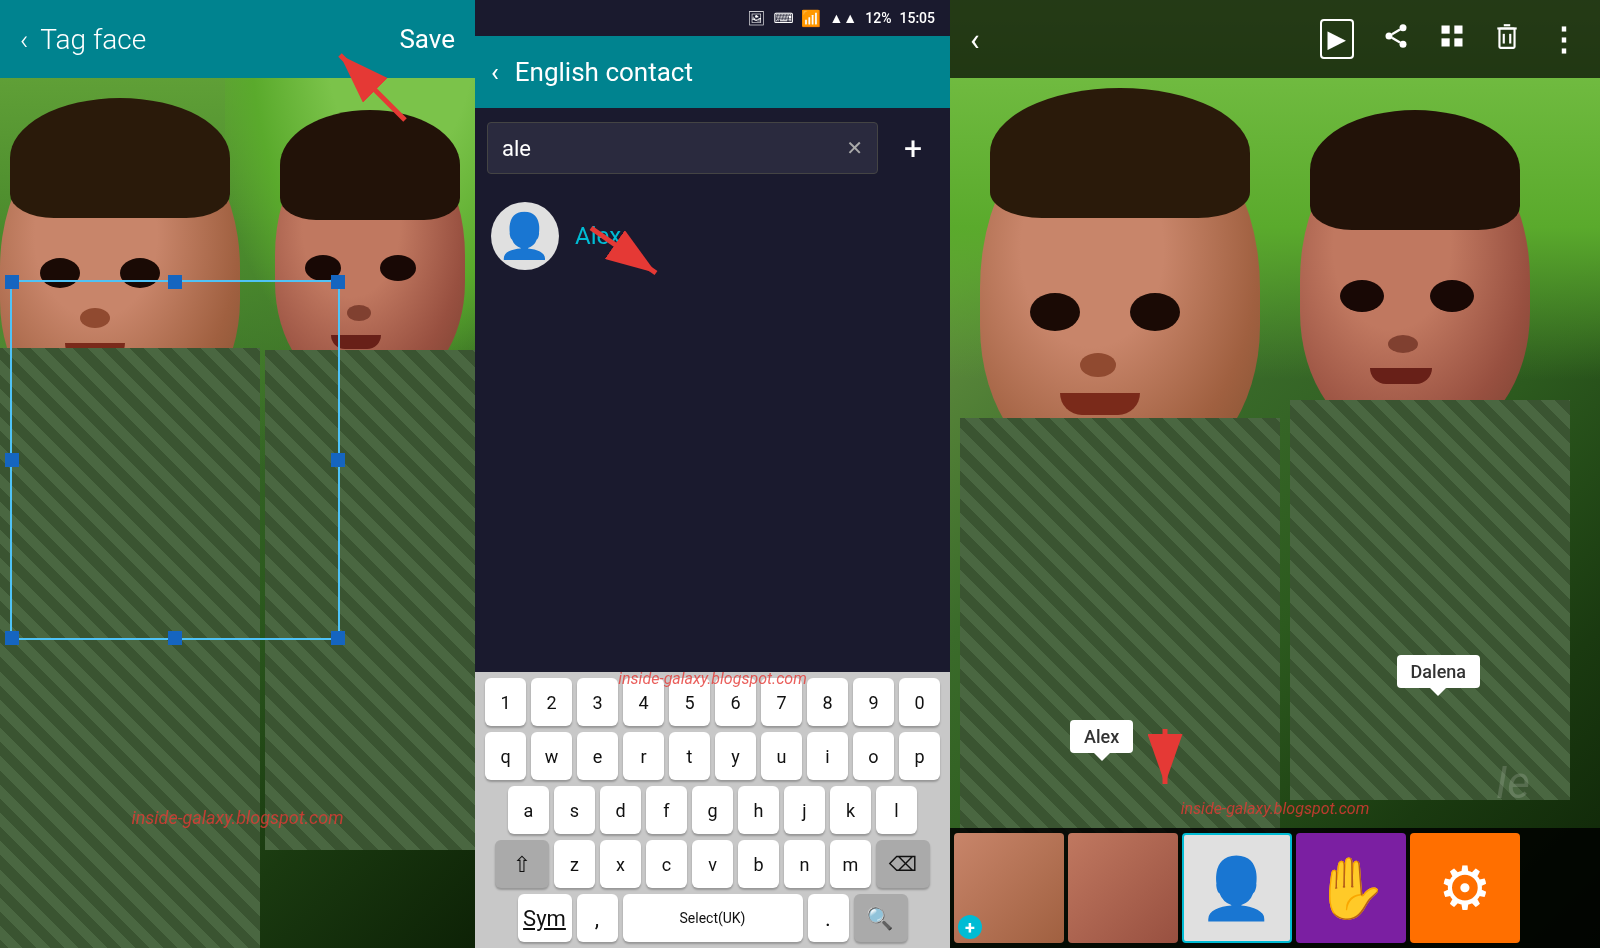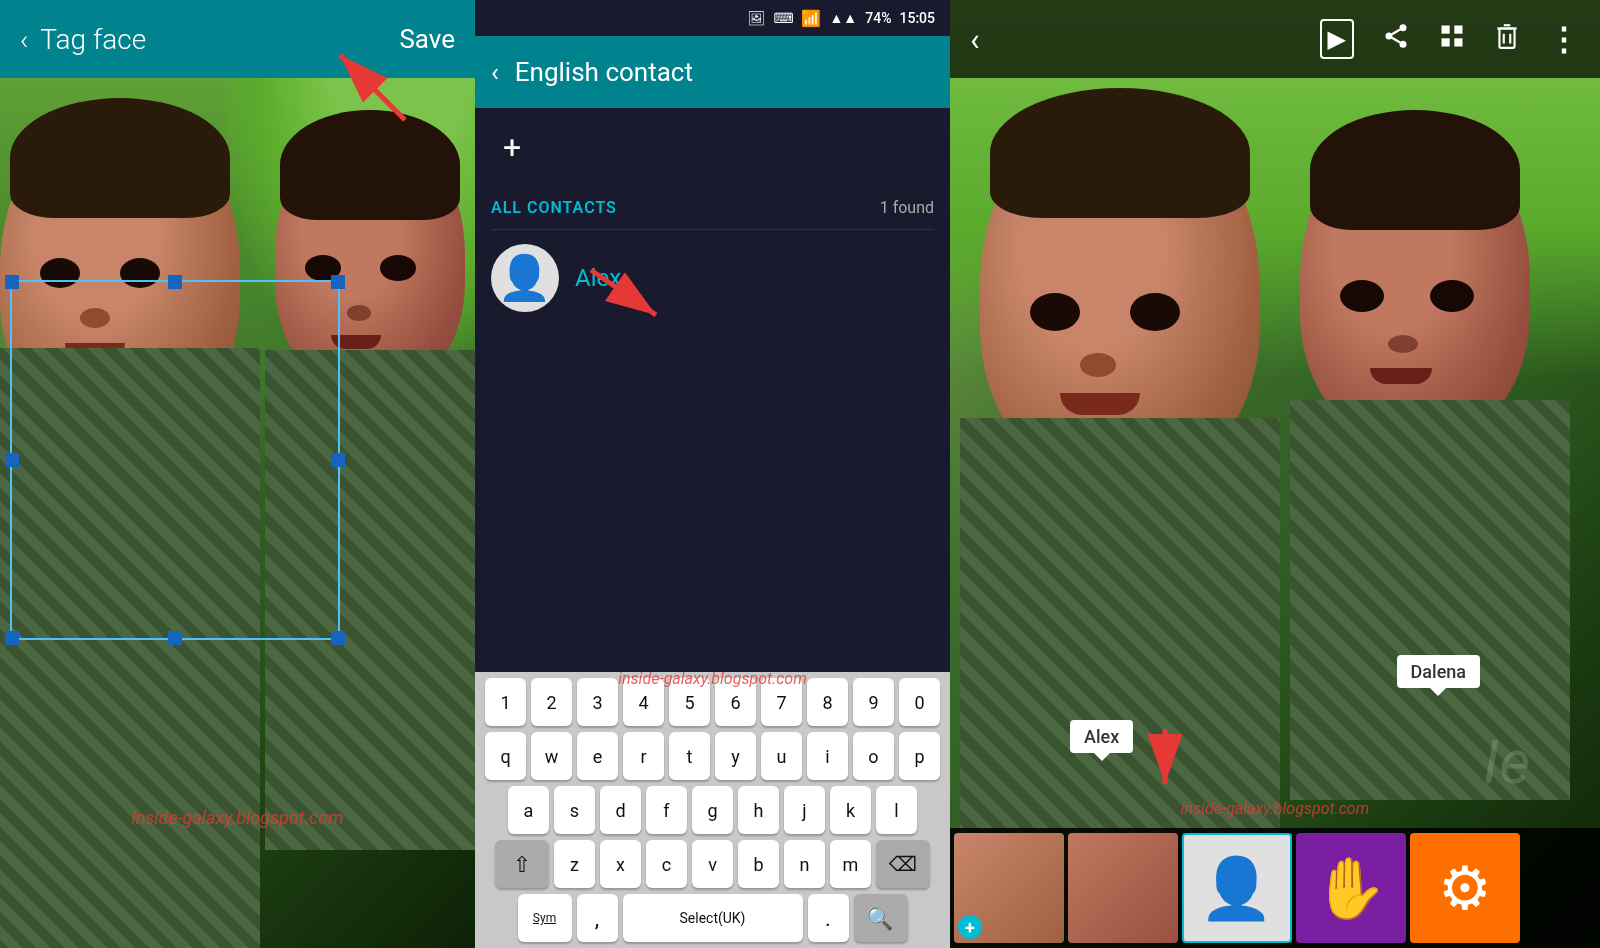--- a/index.html
+++ b/index.html
@@ -396,24 +396,24 @@
       color: #e53935;
       font-size: 16px;
       font-style: italic;
       white-space: nowrap;
       z-index: 20;
       opacity: 0.8;
     }
     
     .ie-text {
       position: absolute;
-      bottom: 150px;
+      bottom: 139px;
       right: 70px;
       color: rgba(255,255,255,0.15);
-      font-size: 60px;
+      font-size: 44px;
       font-style: italic;
       z-index: 2;
     }
   </style>
 </head>
 <body>
 
 <div id="panel1">
 
   <div id="panel1-header">
@@ -483,38 +483,38 @@
   </div>
 </div>
 
 <div id="panel2">
 
   <div id="panel2-statusbar">
     <span style="color:#fff;font-size:14px;">🖼</span>
     <span style="color:#fff;font-size:14px;">⌨</span>
     <span style="color:#fff;font-size:16px;">📶</span>
     <span style="color:#fff;font-size:14px;">▲▲</span>
-    <span class="status-text">74%</span>
+    <span class="status-text">12%</span>
     <span class="status-text">15:05</span>
   </div>
 
   <div id="panel2-header">
     <span class="back-icon">‹</span>
     <span class="title">English contact</span>
   </div>
 
   <div id="panel2-search">
+    <div class="search-box">
+      <span class="search-input-text">ale</span>
+      <span class="search-clear">✕</span>
+    </div>
     <div class="add-contact-btn">+</div>
   </div>
 
   <div id="contacts-section">
-    <div class="contacts-header">
-      <span class="contacts-label">ALL CONTACTS</span>
-      <span class="contacts-count">1 found</span>
-    </div>
     <div class="contact-item" style="position:relative;">
       <div class="contact-avatar">
         <span class="avatar-person">👤</span>
       </div>
       <span class="contact-name">Alex</span>
 
       <div style="position:absolute;left:90px;top:30px;z-index:20;">
         <svg width="90" height="70" viewBox="0 0 90 70">
           <defs>
             <marker id="arrowhead2" markerWidth="10" markerHeight="7" refX="10" refY="3.5" orient="auto">
@@ -575,21 +575,21 @@
       <div class="kb-key alpha">x</div>
       <div class="kb-key alpha">c</div>
       <div class="kb-key alpha">v</div>
       <div class="kb-key alpha">b</div>
       <div class="kb-key alpha">n</div>
       <div class="kb-key alpha">m</div>
       <div class="kb-key wide action" style="font-size:20px;">⌫</div>
     </div>
 
     <div class="kb-bottom-row">
-      <div class="kb-key wide" style="font-size:12px;text-decoration:underline;">Sym</div>
+      <div class="kb-key wide" style="font-size:22px;text-decoration:underline;">Sym</div>
       <div class="kb-key" style="width:41px;height:48px;font-size:22px;">,</div>
       <div class="kb-key space">Select(UK)</div>
       <div class="kb-key" style="width:41px;height:48px;font-size:22px;">.</div>
       <div class="kb-key wide action" style="font-size:22px;">🔍</div>
     </div>
   </div>
 </div>
 
 <div id="panel3">
 

